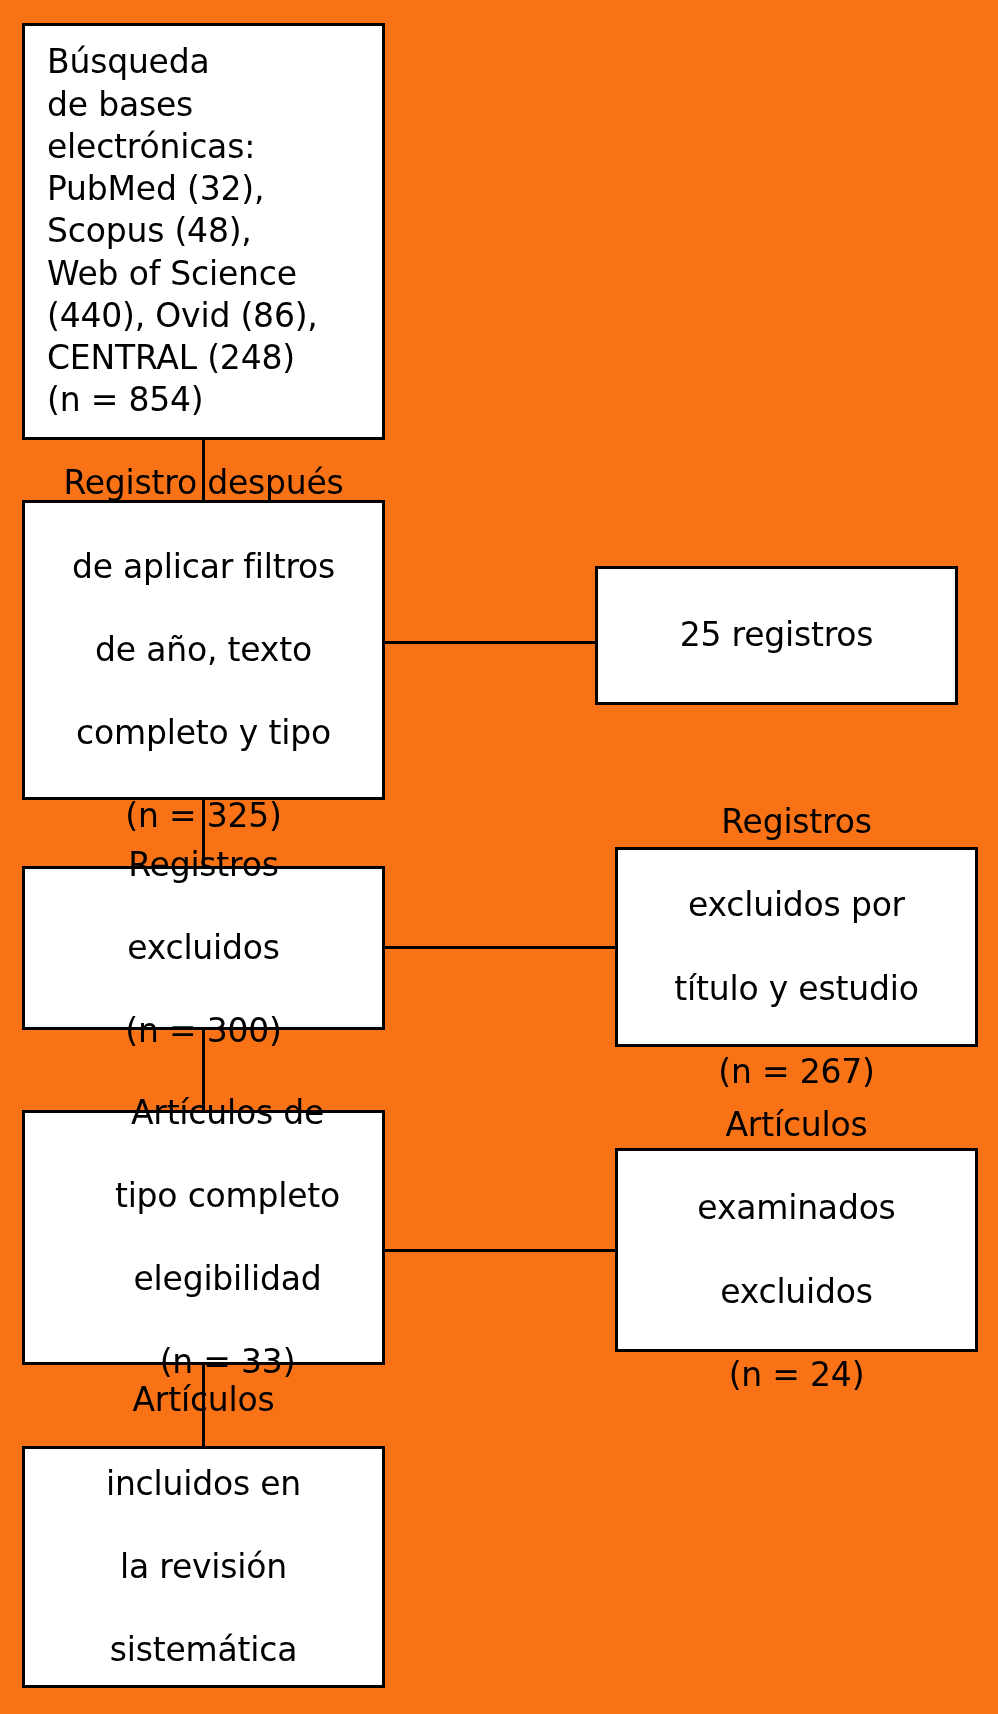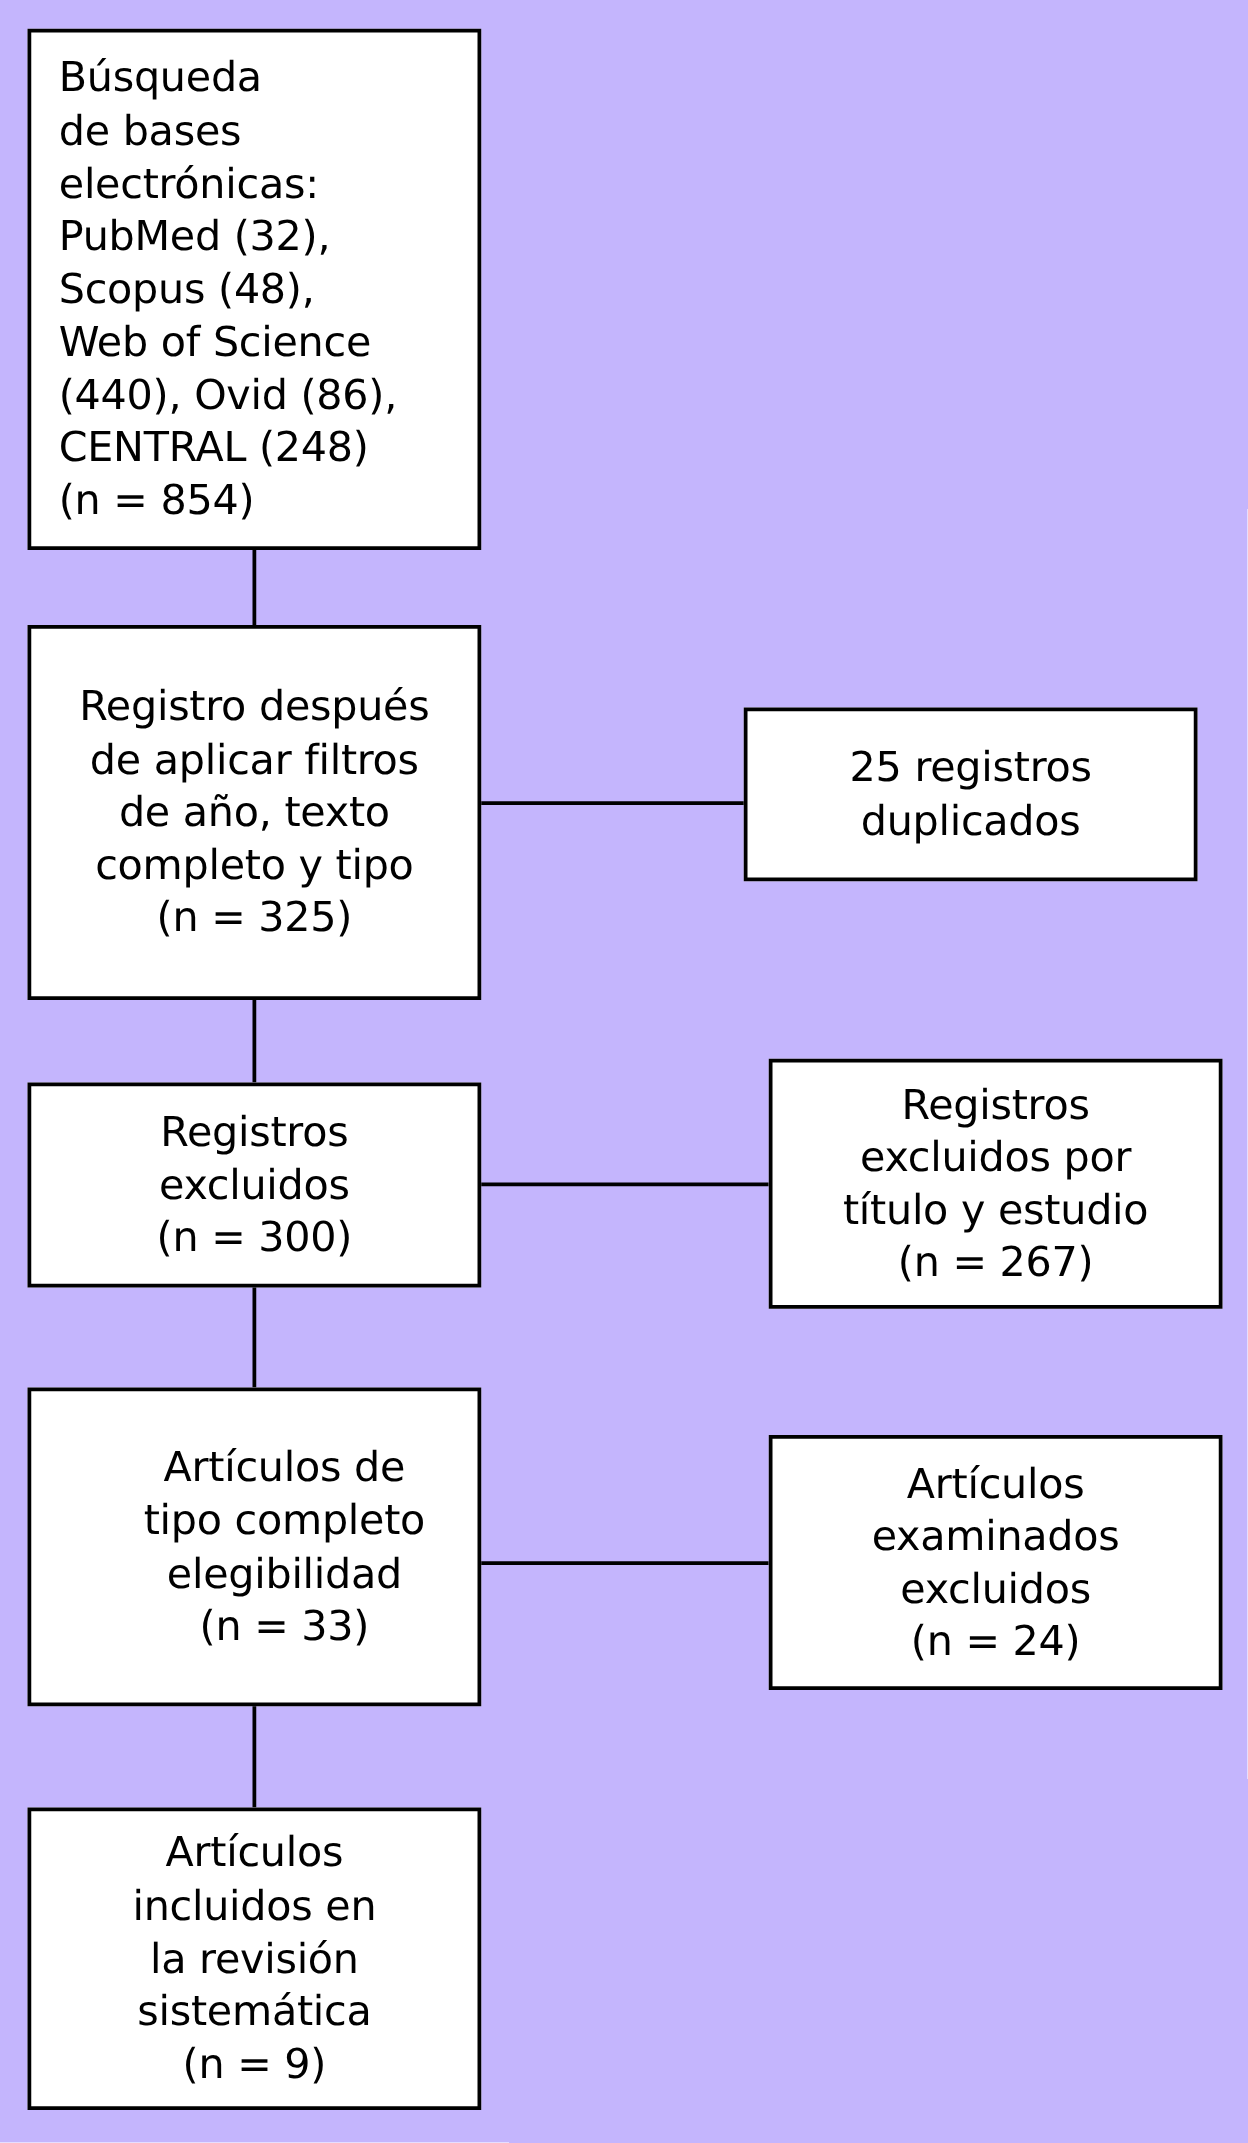--- a/index.html
+++ b/index.html
@@ -4,42 +4,42 @@
 <style>
   html, body {
     margin: 0;
     padding: 0;
     background: #ffffff;
   }
   #diagram {
     position: relative;
     width: 998px;
     height: 1714px;
-    background: #c4b5fd;
+    background: #f97316;
     font-family: "DejaVu Sans", "Liberation Sans", sans-serif;
     overflow: hidden;
   }
   .node {
     position: absolute;
     box-sizing: border-box;
     border: 3px solid #000000;
     background: #ffffff;
     display: flex;
     flex-direction: column;
     justify-content: center;
     color: #000000;
     font-size: 33px;
     line-height: 1.28;
     letter-spacing: -0.2px;
   }
   .node .line {
     display: block;
     white-space: pre;
   }
-  .node.centered { align-items: center; text-align: center; }
+  .node.centered { align-items: center; text-align: center; gap: 41px; }
   .node.lefted   { align-items: flex-start; text-align: left; padding-left: 22px; }
 
   .connector {
     position: absolute;
     background: #000000;
   }
   .v-connector { width: 3px; }
   .h-connector { height: 3px; }
 </style>
 </head>
@@ -66,21 +66,20 @@
     <span class="line">de aplicar filtros</span>
     <span class="line">de año, texto</span>
     <span class="line">completo y tipo</span>
     <span class="line">(n = 325)</span>
   </div>
 
   <div class="connector h-connector" style="left:385px; top:641px; width:230px;"></div>
 
   <div class="node centered" style="left:595px; top:566px; width:363px; height:139px;">
     <span class="line">25 registros</span>
-    <span class="line">duplicados</span>
   </div>
 
   <div class="connector v-connector" style="left:202px; top:800px; height:66px;"></div>
 
   <div class="node centered" style="left:22px; top:866px; width:363px; height:164px;">
     <span class="line">Registros</span>
     <span class="line">excluidos</span>
     <span class="line">(n = 300)</span>
   </div>
 

